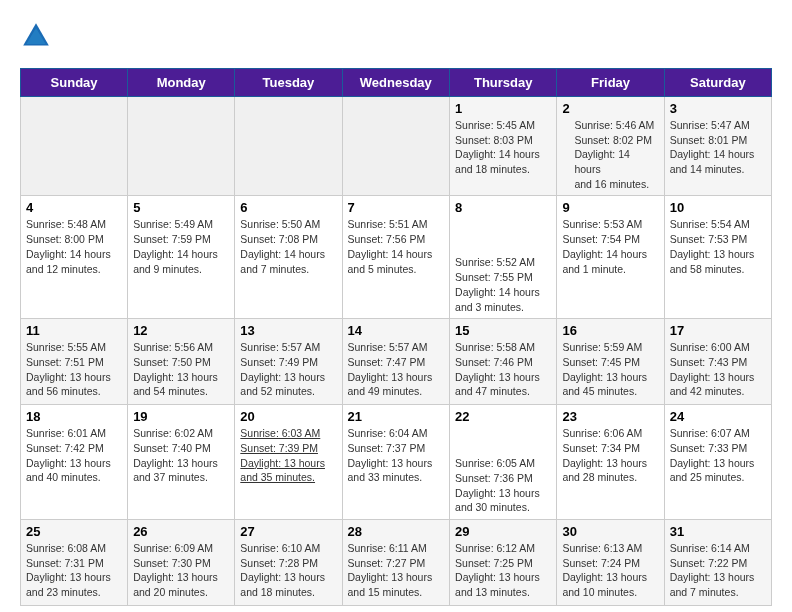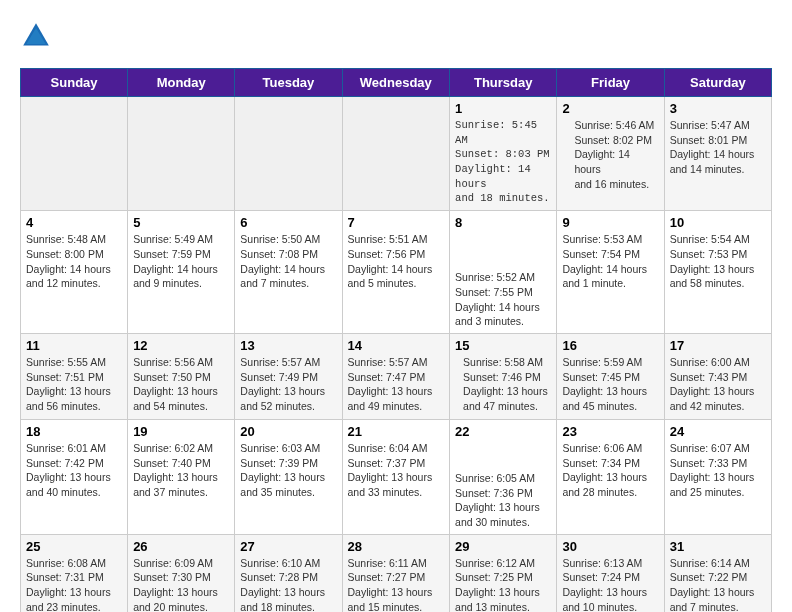--- a/index.html
+++ b/index.html
@@ -124,21 +124,21 @@
       </tr>
   </thead>
   <tbody>
       <tr>
         <td class="empty"></td>
         <td class="empty"></td>
         <td class="empty"></td>
         <td class="empty"></td>
         <td>
           <span class="day-num">1</span>
-          <div class="day-info" style="white-space: pre-line; font-family: Liberation Mono, monospace;">Sunrise: 5:45 AM
+          <div class="day-info" style="white-space: pre-line;">Sunrise: 5:45 AM
 Sunset: 8:03 PM
 Daylight: 14 hours
 and 18 minutes.</div>
         </td>
         <td>
           <span class="day-num">2</span>
           <div class="day-info" style="white-space: pre-line; margin-left: 12px;">Sunrise: 5:46 AM
 Sunset: 8:02 PM
 Daylight: 14 hours
 and 16 minutes.</div>
@@ -226,21 +226,21 @@
         </td>
         <td>
           <span class="day-num">14</span>
           <div class="day-info" style="white-space: pre-line;">Sunrise: 5:57 AM
 Sunset: 7:47 PM
 Daylight: 13 hours
 and 49 minutes.</div>
         </td>
         <td>
           <span class="day-num">15</span>
-          <div class="day-info" style="white-space: pre-line; margin-left: 8px;">Sunrise: 5:58 AM
+          <div class="day-info" style="white-space: pre-line;">Sunrise: 5:58 AM
 Sunset: 7:46 PM
 Daylight: 13 hours
 and 47 minutes.</div>
         </td>
         <td>
           <span class="day-num">16</span>
           <div class="day-info" style="white-space: pre-line;">Sunrise: 5:59 AM
 Sunset: 7:45 PM
 Daylight: 13 hours
 and 45 minutes.</div>
@@ -263,21 +263,21 @@
         </td>
         <td>
           <span class="day-num">19</span>
           <div class="day-info" style="white-space: pre-line;">Sunrise: 6:02 AM
 Sunset: 7:40 PM
 Daylight: 13 hours
 and 37 minutes.</div>
         </td>
         <td>
           <span class="day-num">20</span>
-          <div class="day-info" style="white-space: pre-line;">Sunrise: 6:03 AM
+          <div class="day-info" style="white-space: pre-line; text-decoration: underline;">Sunrise: 6:03 AM
 Sunset: 7:39 PM
 Daylight: 13 hours
 and 35 minutes.</div>
         </td>
         <td>
           <span class="day-num">21</span>
           <div class="day-info" style="white-space: pre-line;">Sunrise: 6:04 AM
 Sunset: 7:37 PM
 Daylight: 13 hours
 and 33 minutes.</div>

